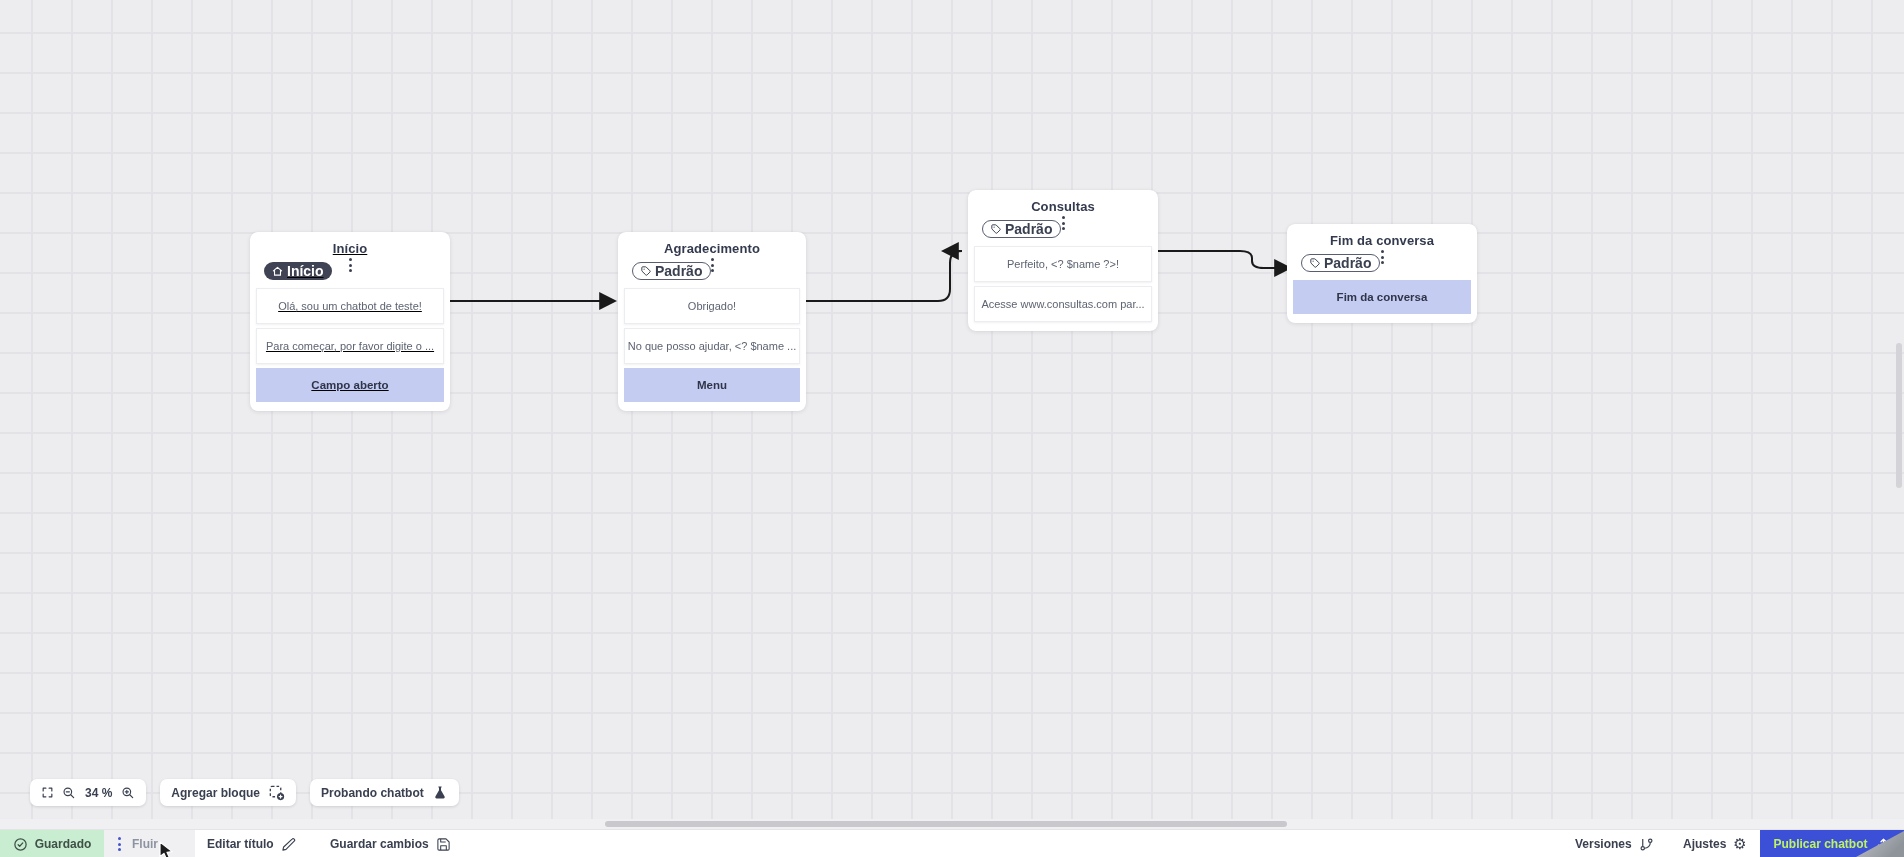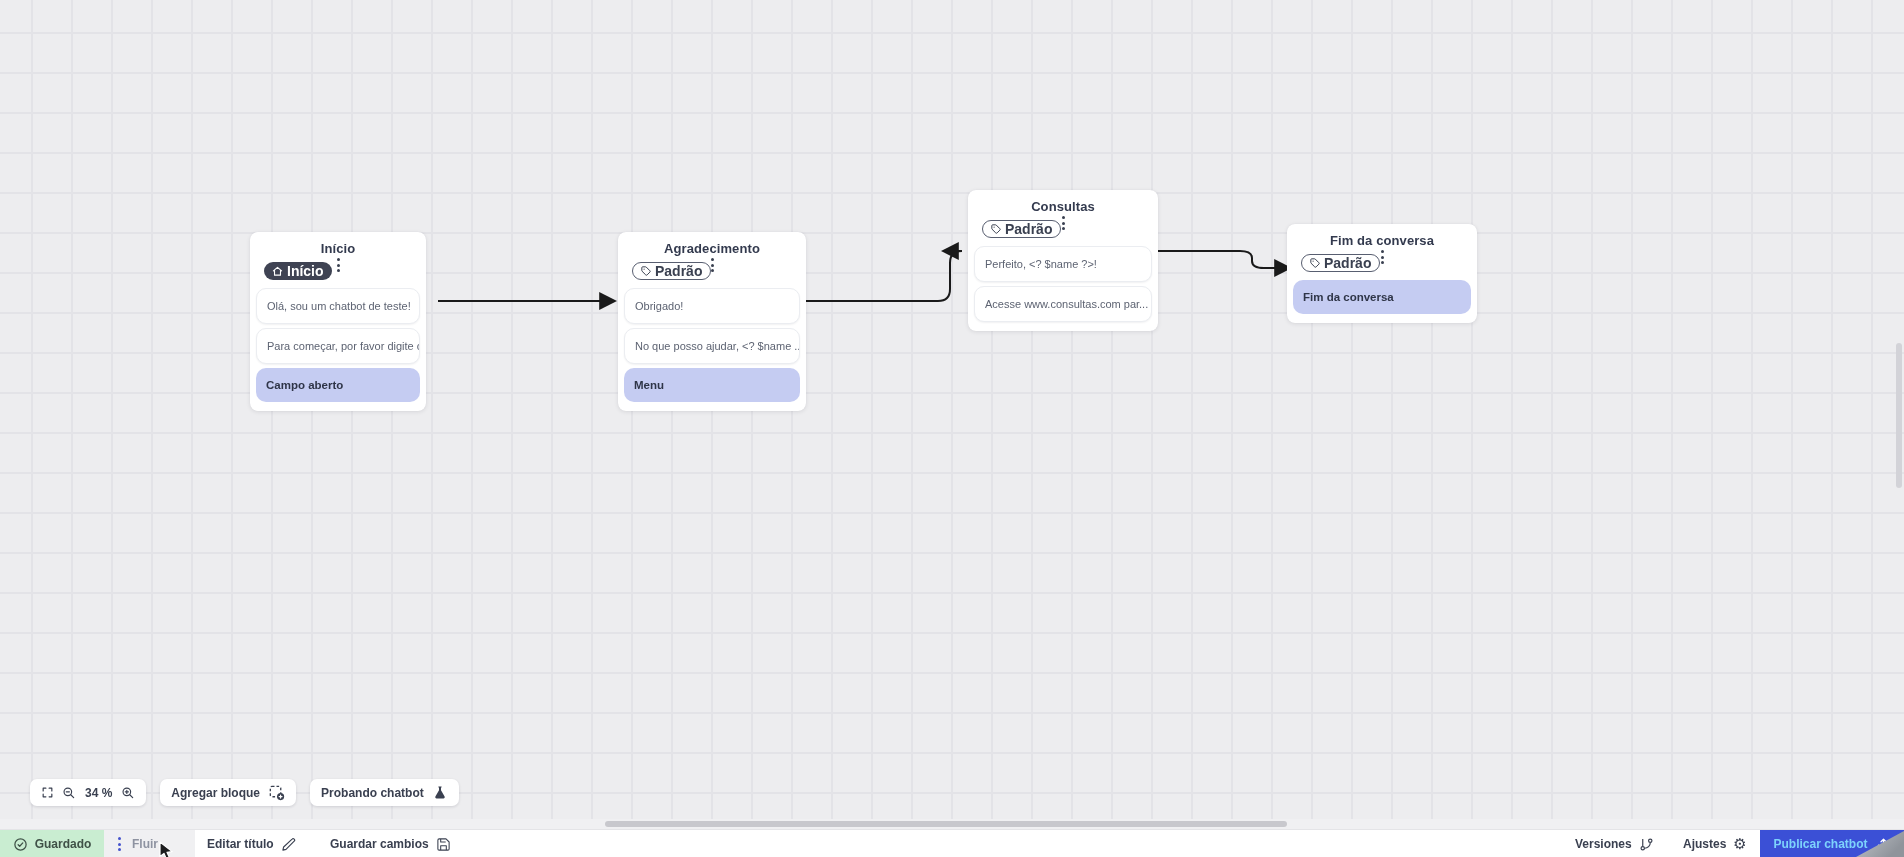--- a/index.html
+++ b/index.html
@@ -22,22 +22,22 @@
   .node-head { display:flex; align-items:center; justify-content:space-between;
     height:17px; padding:0 9px 0 9px;flex-direction:column; }
   .node-title { font-size:13px; font-weight:700; color:#333a4e; letter-spacing:.1px; }
   .kebab { display:inline-flex; flex-direction:column; gap:2.5px; padding:2px 4px; cursor:pointer; }
   .kebab i { width:3px; height:3px; border-radius:50%; background:#3a4050; }
   .badge-row { margin:4px 9px 8px; height:18px; display:flex; }
   .badge { display:inline-flex; align-items:center; gap:4px; height:18px;
     border-radius:9px; font-size:14px; font-weight:700; padding:0 8px; }
   .badge.dark { background:#3f4353; color:#fff; }
   .badge.outline { background:#fff; color:#3a4050; border:1.5px solid #585e70; }
-  .row { height:26px; margin:0 1px 4px; border-radius:10px; display:flex;
-    align-items:center; padding:17px 10px; font-size:11px; white-space:nowrap; overflow:hidden; }
+  .row { height:26px; margin:0 1px 4px; border-radius:0; display:flex;
+    align-items:center; padding:17px 10px; font-size:11px; white-space:nowrap; overflow:hidden;justify-content:center; }
   .row:last-child { margin-bottom:0; }
   .row.msg { background:#fff; border:1px solid #ebedf1; color:#5d6372;
     box-shadow:0 1px 2px rgba(16,24,40,.06); }
   .row.action { background:#c5ccf2; color:#2f3548; font-weight:700; font-size:11.5px; }
 
   
   .toolbar { position:absolute; left:30px; top:779px; display:flex; gap:14px; }
   .tbtn { height:27px; background:#fff; border-radius:7px; display:flex; align-items:center;
     gap:8px; padding:0 11px; color:#3a4050; font-size:12px; font-weight:700;
     box-shadow:0 1px 3px rgba(25,30,50,.14); cursor:pointer; }
@@ -58,21 +58,21 @@
     color:#3a4050;text-decoration:underline; }
   .sb-item { position:absolute; top:0; height:28px; display:flex; align-items:center; gap:7px; }
   .saved-chip { left:0; width:104px; background:#c9edd1; color:#3f5147; justify-content:center; }
   .flow-tab { left:104px; width:91px; background:#f0f0f2; padding:0 10px; }
   .flow-tab .kebab i { background:#4553cd; }
   .flow-label { color:#8e93a1; margin-right:14px; }
   .edit-title { left:207px; }
   .save-changes { left:330px; }
   .versions { left:1575px; }
   .settings { left:1683px; }
-  .publish { left:1760px; width:144px; background:#3b50d6; color:#7dd3fc; font-weight:700;
+  .publish { left:1760px; width:144px; background:#3b50d6; color:#bef264; font-weight:700;
     justify-content:center; gap:8px; }
   .gear-glyph { font-family:"DejaVu Sans",sans-serif; font-size:15px; line-height:1; color:#3a4050; }
   .corner-wedge { position:absolute; right:0; bottom:0; width:48px; height:26px;
     background:linear-gradient(135deg,#c3c6cb 0%,#8f949b 80%);
     clip-path:polygon(100% 0,100% 100%,0 100%); }
   .cursor { position:absolute; left:158px; top:841px; z-index:30; }
 </style>
 </head>
 <body>
 
@@ -84,21 +84,21 @@
     <defs>
       <marker id="ah" viewBox="0 0 10 10" refX="1" refY="5" markerWidth="9" markerHeight="9" orient="auto-start-reverse">
         <path d="M0 0 L10 5 L0 10 z" fill="#1a1a1a"></path>
       </marker>
     </defs>
     <path d="M438 301 H601" fill="none" stroke="#1a1a1a" stroke-width="2" marker-end="url(#ah)"></path>
     <path d="M806 301 H938 Q950 301 950 289 V263 Q950 251 962 251 H957" fill="none" stroke="#1a1a1a" stroke-width="2" marker-end="url(#ah)"></path>
     <path d="M1158 251 H1240 Q1252 251 1252 258 V261 Q1252 268 1264 268 H1276" fill="none" stroke="#1a1a1a" stroke-width="2" marker-end="url(#ah)"></path>
   </svg>
 
-  <div class="node" style="left:250px;top:232px;width:176px;">
+  <div class="node" style="left:250px;top:232px;width:200px;text-decoration:underline;">
     <div class="node-head">
       <span class="node-title">Início</span>
       <span class="kebab">
           <i></i>
           <i></i>
           <i></i>
         </span>
     </div>
     <div class="badge-row">
       <span class="badge dark">

